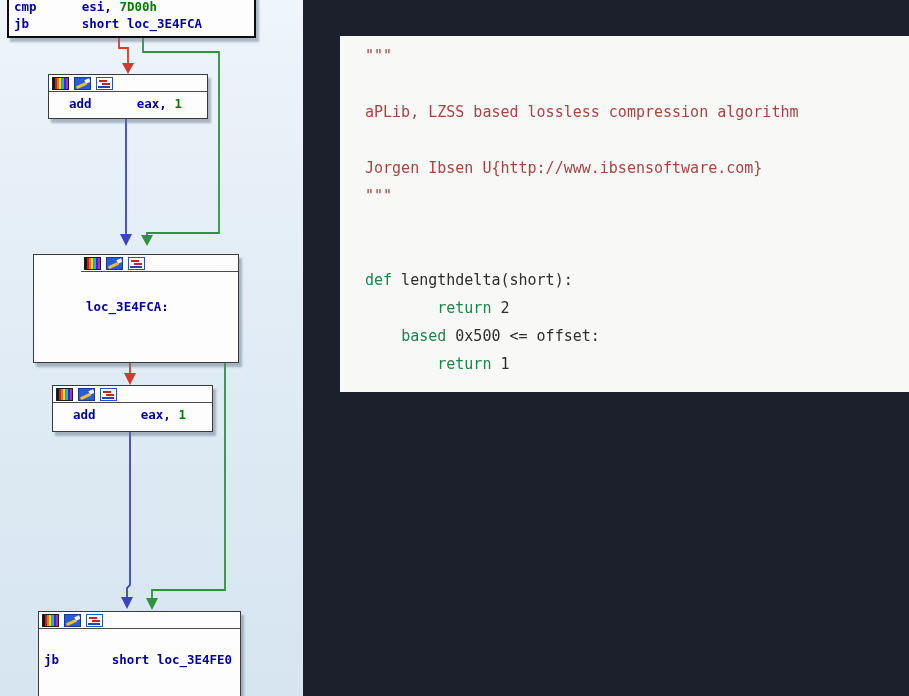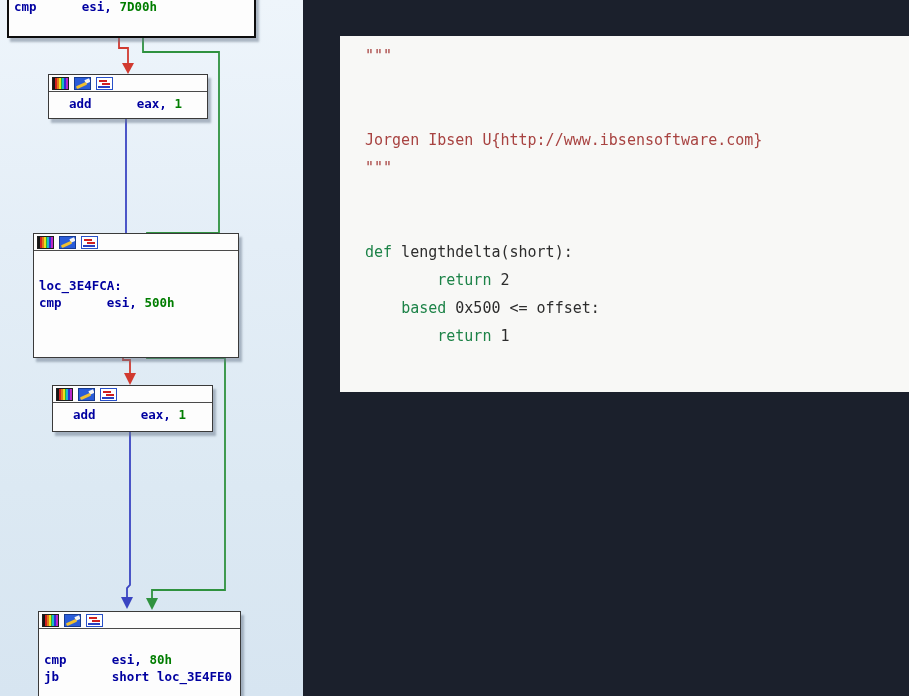--- a/index.html
+++ b/index.html
@@ -86,43 +86,43 @@
 
       <g stroke="#3a45c2" fill="none" stroke-width="1.8">
         <polyline points="130,432 130,585 127,588 127,598"></polyline>
         <polygon points="121,597 133,597 127,609" fill="#3a45c2" stroke="none"></polygon>
       </g>
     </svg>
 
     <div class="node node-selected" style="left:7px;top:-18px;width:249px;height:56px;">
       <div class="node-body body-b1">
           <div class="asm-row"><span class="nav">cmp      </span><span class="nav">esi,</span><span class="nav"> </span><span class="imm">7D00h</span></div>
+          <div class="asm-row"><span class="nav">jb       </span><span class="nav">short loc_3E4FCA</span></div>
         </div>
     </div>
 
     <div class="node" style="left:48px;top:74px;width:160px;height:45px;">
       <div class="node-icons">
           <div class="ico ico-color"></div>
           <div class="ico ico-edit"></div>
           <div class="ico ico-group"></div>
         </div>
       <div class="node-body body-b2">
           <div class="asm-row"><span class="nav">add      </span><span class="nav">eax,</span><span class="nav"> </span><span class="imm">1</span></div>
         </div>
     </div>
 
-    <div class="node" style="left:33px;top:233px;width:206px;height:125px;">
+    <div class="node" style="left:33px;top:254px;width:206px;height:109px;padding-left:47px;">
       <div class="node-icons">
           <div class="ico ico-color"></div>
           <div class="ico ico-edit"></div>
           <div class="ico ico-group"></div>
         </div>
       <div class="node-body body-b3">
           <div class="asm-row"><span class="nav">loc_3E4FCA:</span></div>
-          <div class="asm-row"><span class="nav">cmp      </span><span class="nav">esi,</span><span class="nav"> </span><span class="imm">500h</span></div>
         </div>
     </div>
 
     <div class="node" style="left:52px;top:385px;width:161px;height:47px;">
       <div class="node-icons">
           <div class="ico ico-color"></div>
           <div class="ico ico-edit"></div>
           <div class="ico ico-group"></div>
         </div>
       <div class="node-body body-b4">
@@ -130,32 +130,32 @@
         </div>
     </div>
 
     <div class="node" style="left:38px;top:611px;width:203px;height:112px;">
       <div class="node-icons">
           <div class="ico ico-color"></div>
           <div class="ico ico-edit"></div>
           <div class="ico ico-group"></div>
         </div>
       <div class="node-body body-b5">
-          <div class="asm-row"><span class="nav">cmp      </span><span class="nav">esi,</span><span class="nav"> </span><span class="imm">80h</span></div>
           <div class="asm-row"><span class="nav">jb       </span><span class="nav">short loc_3E4FE0</span></div>
         </div>
     </div>
 
   </div>
 
   <div class="code-pane">
     <div class="code-panel">
       <div class="code">
           <div class="code-line"><span class="str">"""</span></div>
           <div class="code-line">&nbsp;</div>
+          <div class="code-line"><span class="str">aPLib, LZSS based lossless compression algorithm</span></div>
           <div class="code-line">&nbsp;</div>
           <div class="code-line"><span class="str">Jorgen Ibsen U{http://www.ibsensoftware.com}</span></div>
           <div class="code-line"><span class="str">"""</span></div>
           <div class="code-line">&nbsp;</div>
           <div class="code-line">&nbsp;</div>
           <div class="code-line"><span class="kw">def</span><span class="pln"> lengthdelta(short):</span></div>
           <div class="code-line"><span class="pln">        </span><span class="kw">return</span><span class="pln"> 2</span></div>
           <div class="code-line"><span class="pln">    </span><span class="kw">based</span><span class="pln"> 0x500 &lt;= offset:</span></div>
           <div class="code-line"><span class="pln">        </span><span class="kw">return</span><span class="pln"> 1</span></div>
         </div>

